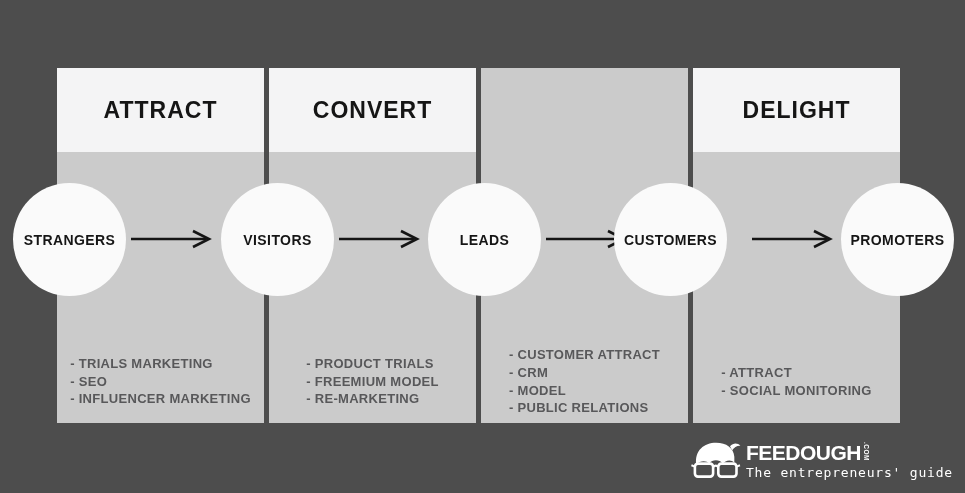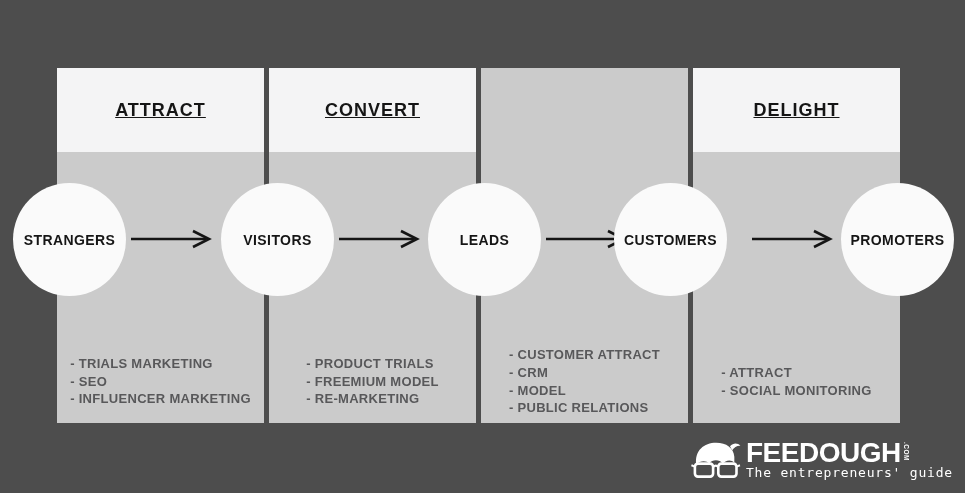--- a/index.html
+++ b/index.html
@@ -38,25 +38,24 @@
     position:relative;
   }
   .stage-header{
     height:84px;
     background:var(--header-bg);
     display:flex;
     align-items:center;
     justify-content:center;
   }
   .stage-title{
-    font-size:18px;
+    font-size:23px;
     font-weight:bold;
     letter-spacing:1px;
     color:var(--ink);
-    text-decoration:underline;
   }
   .stage-body{
     flex:1;
     background:var(--body-bg);
   }
   .tactics{
     position:absolute;
     left:0;right:0;
     top:272px;bottom:0;
     display:flex;
@@ -114,21 +113,21 @@
     right:12px;bottom:9px;
     display:flex;
     align-items:center;
     gap:3px;
     z-index:4;
   }
   .nerd-face{width:52px;height:46px;}
   .brand-text{display:flex;flex-direction:column;}
   .brand-top{display:flex;align-items:stretch;}
   .brand-name{
-    font-size:28px;
+    font-size:21px;
     font-weight:bold;
     letter-spacing:-0.5px;
     color:var(--logo-ink);
     line-height:21px;
   }
   .brand-tld{
     writing-mode:vertical-rl;
     text-orientation:mixed;
     font-size:6.5px;
     font-weight:bold;

